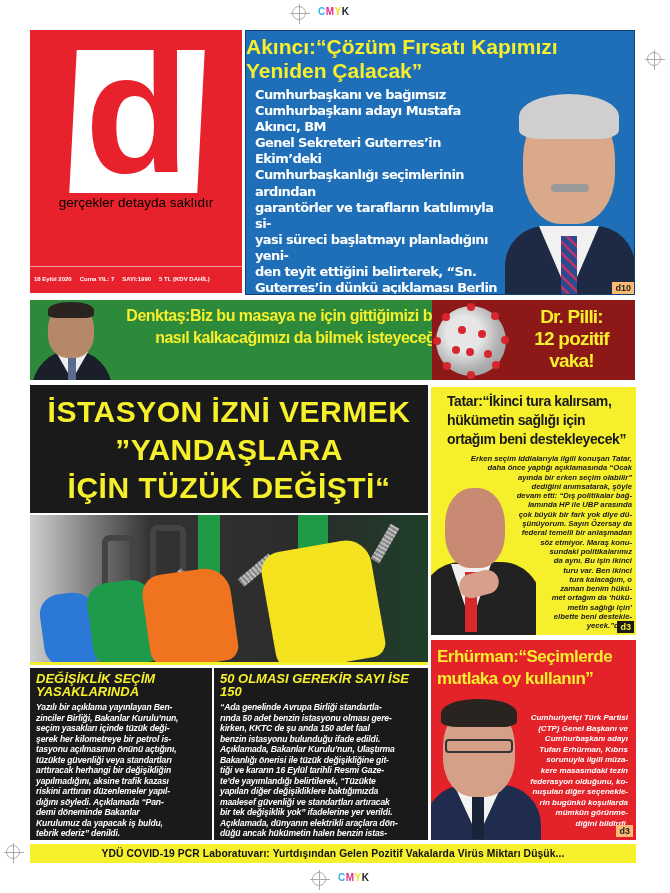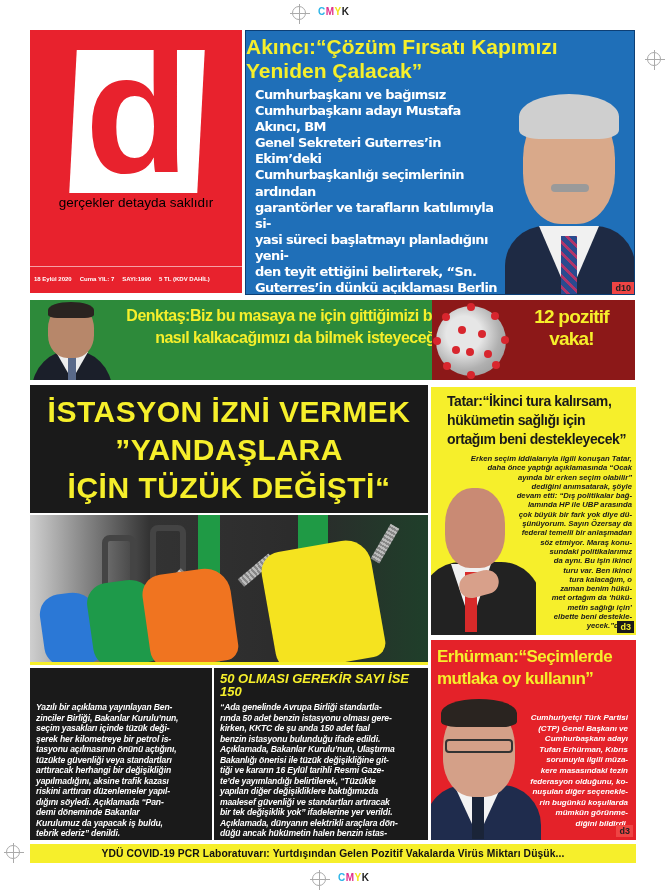--- a/index.html
+++ b/index.html
@@ -23,21 +23,21 @@
   .logo-tag { position: absolute; left: 0; width: 100%; top: 165px; text-align: center; color: #000000; font-size: 13.5px; }
   .logo-url { position: absolute; left: 0; width: 100%; top: 200px; text-align: center; color: #fff; font-size: 21px; font-weight: bold; font-style: italic; }
   .logo-rule { position: absolute; left: 0; width: 100%; top: 236px; height: 1px; background: #f5a0a5; }
   .logo-meta { position: absolute; left: 4px; right: 4px; top: 246px; display: flex; gap: 8px; color: #fff; font-size: 6px; font-weight: bold; white-space: nowrap; }
 
   
   .akinci { left: 245px; top: 30px; width: 390px; height: 265px; background: #1f6fb8; border: 1px solid #0d3f75; overflow: hidden; }
   .akinci-title { position: absolute; left: 0; right: 0; top: 4px; color: #f6ef2b; font-weight: bold; font-size: 21px; line-height: 24px; }
   .akinci-body { position: absolute; left: 9px; top: 56px; width: 250px; color: #fff; font-size: 13px; line-height: 16.1px; font-family: "DejaVu Sans", sans-serif; font-weight: bold; letter-spacing: -0.6px; white-space: pre-line; }
   .akinci-photo { position: absolute; left: 253px; top: 55px; width: 137px; height: 210px; overflow: hidden; }
-  .pg-badge { position: absolute; background: #ef4444; color: #222; font-size: 9px; font-weight: bold; padding: 1px 3px; }
+  .pg-badge { position: absolute; background: #fdba74; color: #222; font-size: 9px; font-weight: bold; padding: 1px 3px; }
 
   
   .suit { position: absolute; border-radius: 40px 40px 0 0; }
   .head { position: absolute; border-radius: 45% 45% 42% 42%; }
   .hair { position: absolute; border-radius: 50% 50% 20% 20%; }
   .shirt { position: absolute; clip-path: polygon(50% 100%, 0 0, 100% 0); }
   .tie { position: absolute; }
 
   
   .denktas { left: 30px; top: 300px; width: 468px; height: 80px; background: #2d8a3a; overflow: hidden; }
@@ -154,20 +154,21 @@
     <div class="spike" style="left:7px; top:56px;"></div>
     <div class="spike" style="left:-3px; top:31px;"></div>
     <div class="spike" style="left:6px; top:7px;"></div>
     <div class="spike" style="left:22px; top:20px;"></div>
     <div class="spike" style="left:42px; top:24px;"></div>
     <div class="spike" style="left:30px; top:42px;"></div>
     <div class="spike" style="left:48px; top:44px;"></div>
     <div class="spike" style="left:16px; top:40px;"></div>
   </div>
   <div class="pilli-title">
+    <div>Dr. Pilli:</div>
     <div>12 pozitif vaka!</div>
   </div>
 </div>
 
 <div class="abs headline">
   <div class="headline-text">
     <div>İSTASYON İZNİ VERMEK</div>
     <div>”YANDAŞLARA</div>
     <div>İÇİN TÜZÜK DEĞİŞTİ“</div>
   </div>
@@ -181,20 +182,21 @@
   <div class="hose" style="left:128px; top:48px; height:30px; transform:rotate(45deg);"></div>
   <div class="hose" style="left:206px; top:28px; height:40px; transform:rotate(50deg);"></div>
   <div class="hose" style="left:340px; top:6px; height:40px; transform:rotate(30deg);"></div>
   <div class="nozzle" style="left:12px; top:78px; width:58px; height:72px; background:#2b78d6; transform:rotate(-8deg);"></div>
   <div class="nozzle" style="left:60px; top:66px; width:68px; height:84px; background:#1e9a4a; transform:rotate(-8deg);"></div>
   <div class="nozzle" style="left:116px; top:56px; width:88px; height:94px; background:#f07420; transform:rotate(-8deg);"></div>
   <div class="nozzle" style="left:238px; top:30px; width:110px; height:120px; background:#f5e31f; transform:rotate(-10deg);"></div>
 </div>
 
 <div class="abs col col-left">
+  <div class="col-title">DEĞİŞİKLİK SEÇİM YASAKLARINDA</div>
   <div class="col-body" style="top:34px;">Yazılı bir açıklama yayınlayan Ben-
 zinciler Birliği, Bakanlar Kurulu’nun,
 seçim yasakları içinde tüzük deği-
 şerek her kilometreye bir petrol is-
 tasyonu açılmasının önünü açtığını,
 tüzükte güvenliği veya standartları
 arttıracak herhangi bir değişikliğin
 yapılmadığını, aksine trafik kazası
 riskini arttıran düzenlemeler yapıl-
 dığını söyledi. Açıklamada “Pan-

